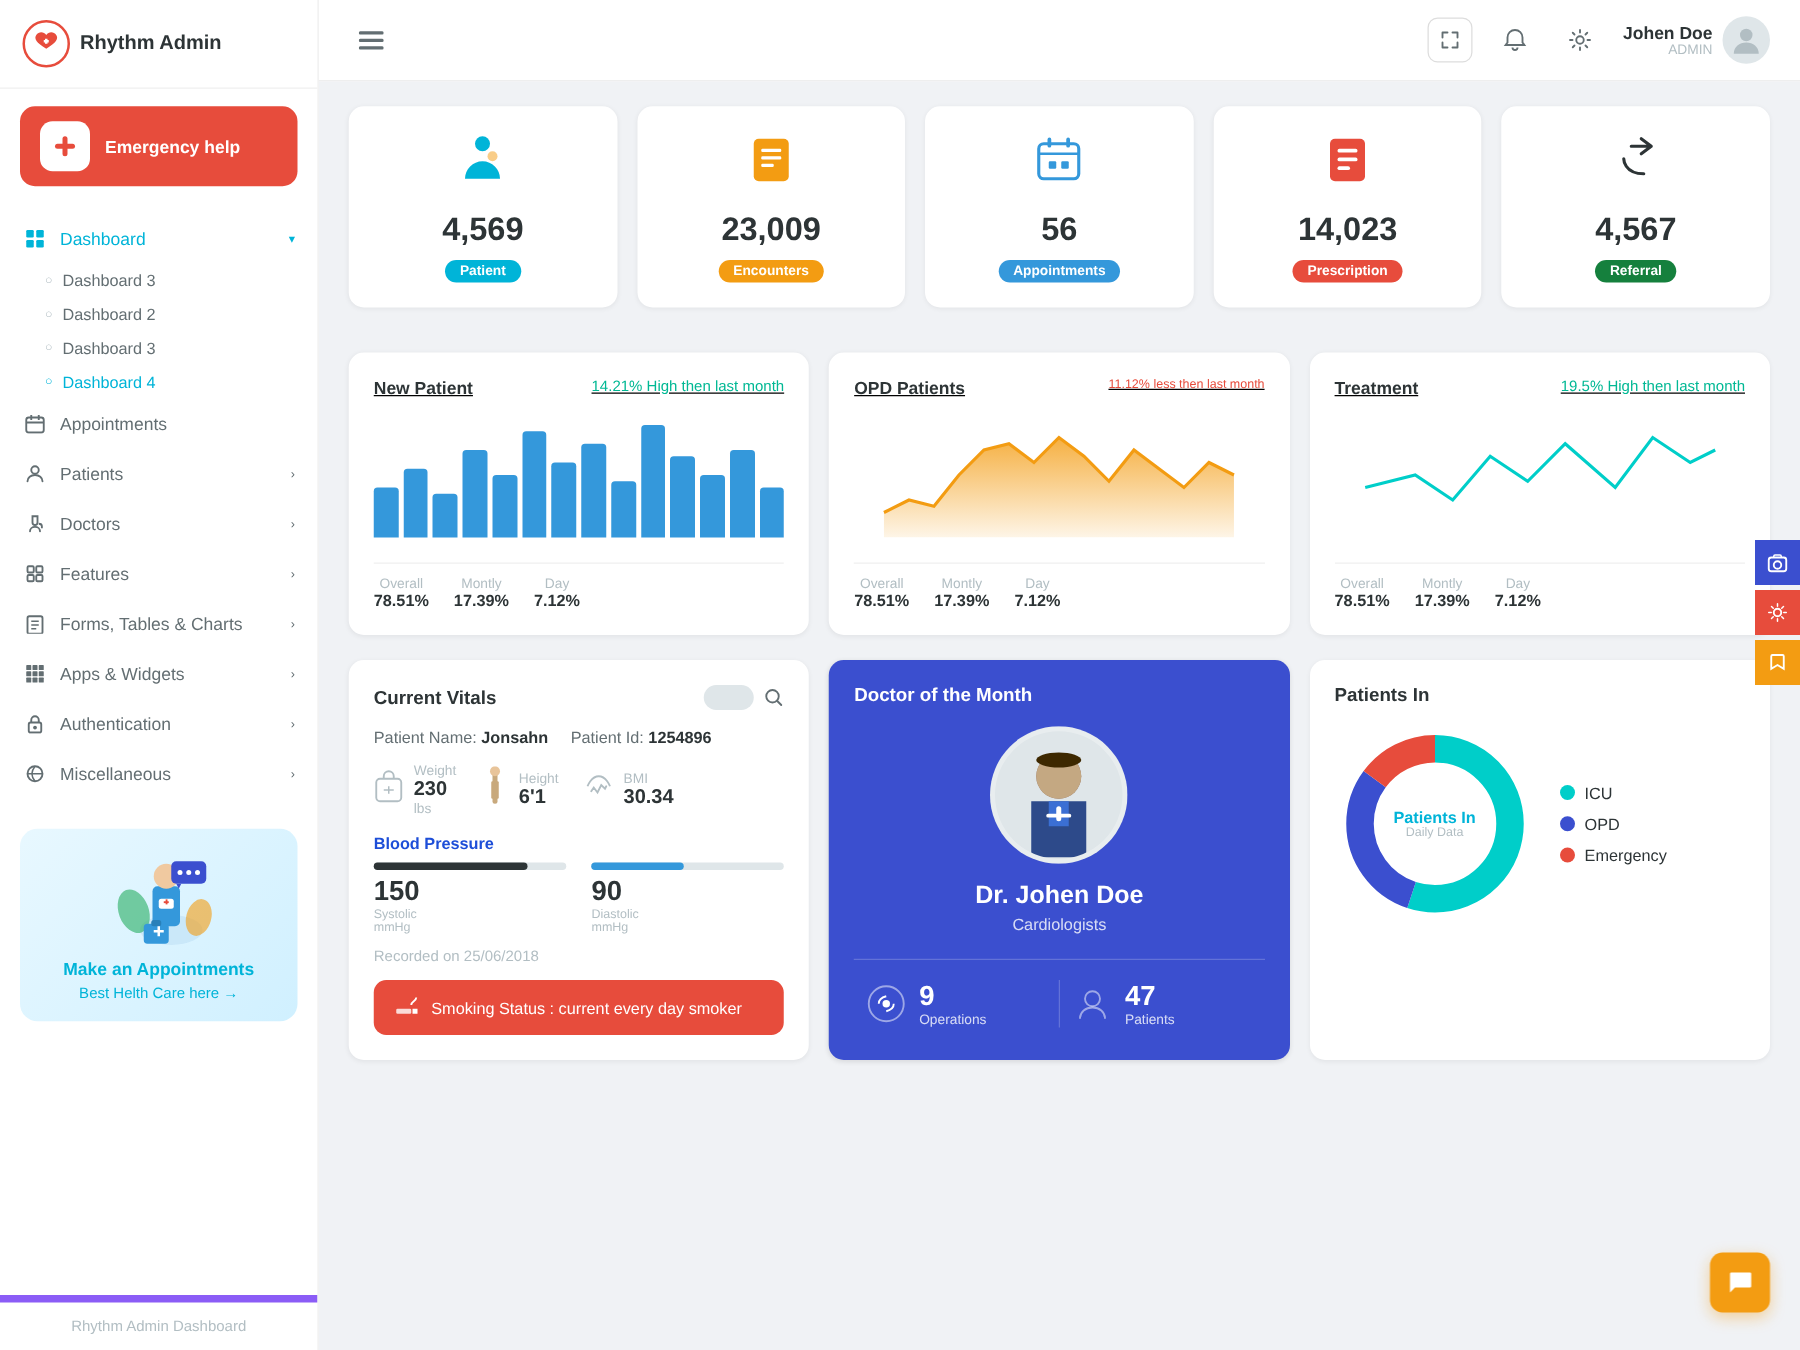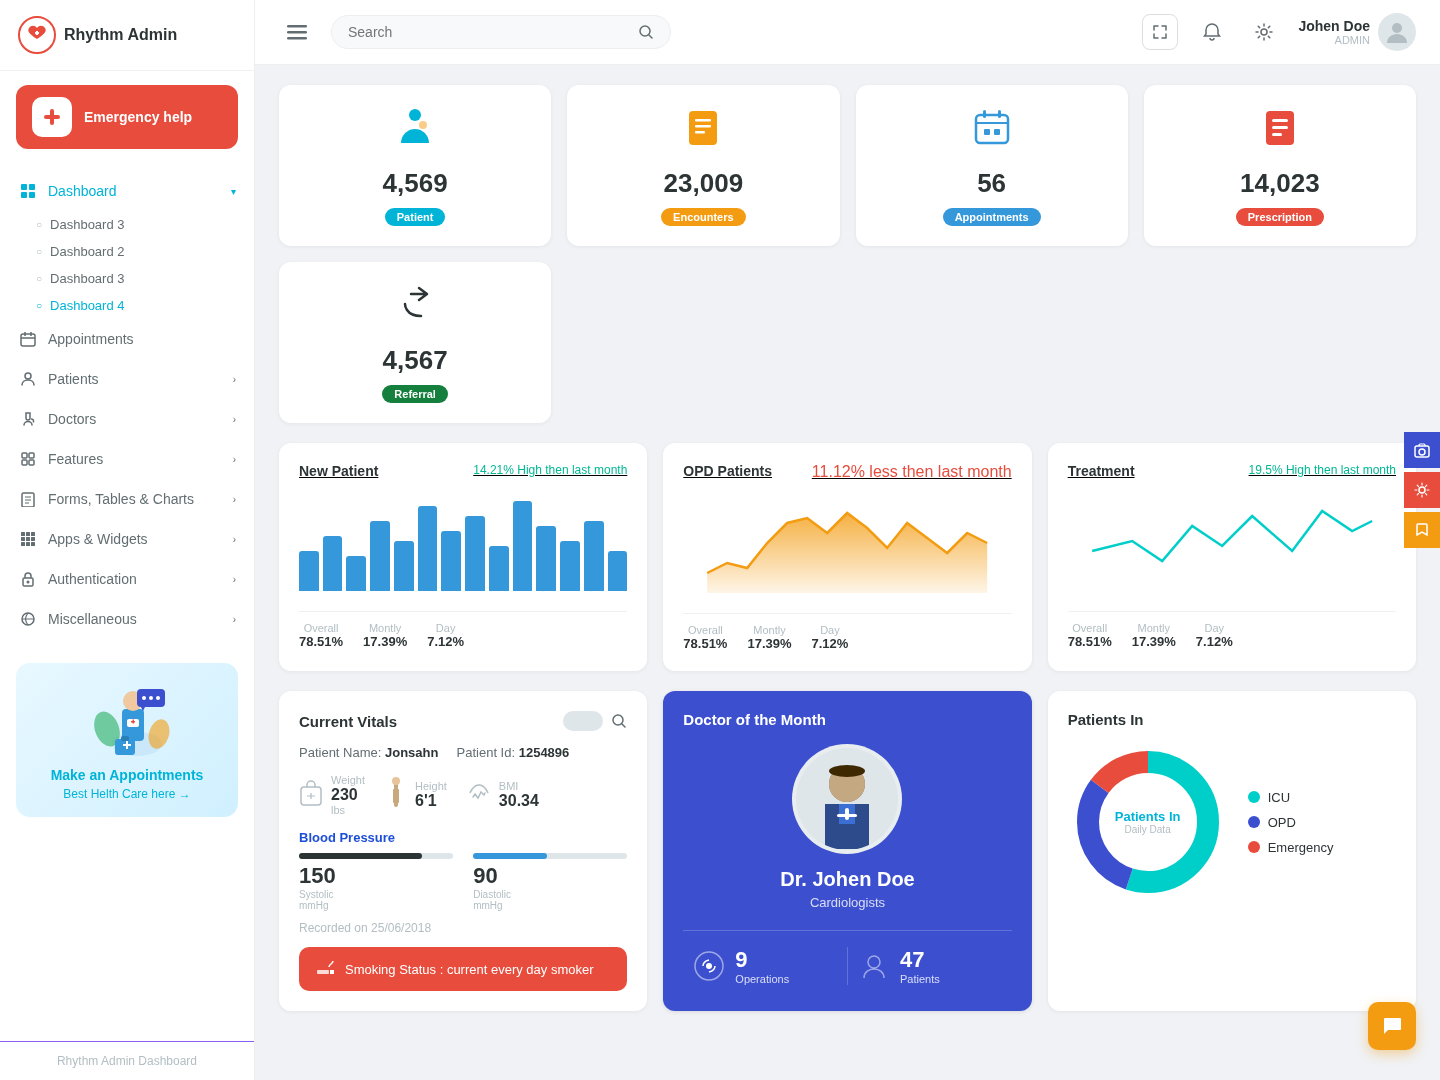--- a/index.html
+++ b/index.html
@@ -26,21 +26,21 @@
     .dashboard-sub { padding-left: 36px; }
     .dashboard-sub-item { padding: 6px 18px 6px 0; font-size: 13px; color: #636e72; cursor: pointer; display: flex; align-items: center; gap: 8px; }
     .dashboard-sub-item::before { content: '○'; font-size: 10px; color: #b2bec3; }
     .dashboard-sub-item.active { color: #00b4d8; }
     .dashboard-sub-item.active::before { content: '○'; color: #00b4d8; }
 
     .sidebar-promo { margin: 16px; background: linear-gradient(135deg, #e8f8ff, #d0f0ff); border-radius: 14px; padding: 16px; text-align: center; }
     .sidebar-promo-img { width: 100px; height: 80px; margin: 0 auto 8px; position: relative; }
     .promo-title { color: #00b4d8; font-weight: 700; font-size: 14px; margin-bottom: 4px; }
     .promo-sub { color: #00b4d8; font-size: 12px; }
-    .sidebar-footer { padding: 12px 18px; font-size: 12px; color: #b2bec3; text-align: center; border-top: 1px solid #8b5cf6; margin-top: auto; }
+    .sidebar-footer { padding: 12px 18px; font-size: 12px; color: #b2bec3; text-align: center; border-top: 6px solid #8b5cf6; margin-top: auto; }
 
     
     .main { flex: 1; display: flex; flex-direction: column; overflow: hidden; }
 
     
     .header { background: #fff; padding: 10px 24px; display: flex; align-items: center; gap: 16px; border-bottom: 1px solid #eee; height: 65px; flex-shrink: 0; }
     .hamburger { width: 36px; height: 36px; display: flex; align-items: center; justify-content: center; cursor: pointer; color: #636e72; }
     .search-bar { flex: 1; max-width: 340px; background: #f8f9fa; border-radius: 24px; display: flex; align-items: center; padding: 8px 16px; gap: 8px; border: 1px solid #eee; }
     .search-input { border: none; background: transparent; outline: none; font-size: 14px; color: #636e72; flex: 1; }
     .header-right { display: flex; align-items: center; gap: 16px; margin-left: auto; }
@@ -50,39 +50,39 @@
     .user-info { display: flex; align-items: center; gap: 8px; }
     .user-details { text-align: right; }
     .user-name { font-weight: 600; font-size: 14px; color: #2d3436; }
     .user-role { font-size: 11px; color: #b2bec3; }
     .user-avatar { width: 38px; height: 38px; border-radius: 50%; background: #dfe6e9; overflow: hidden; display: flex; align-items: center; justify-content: center; }
 
     
     .content { flex: 1; overflow-y: auto; padding: 20px 24px; }
 
     
-    .stats-row { display: grid; grid-template-columns: repeat(4, 1fr); gap: 16px; margin-bottom: 20px; }
+    .stats-row { display: grid; grid-template-columns: repeat(5, 1fr); gap: 16px; margin-bottom: 36px; }
     .stat-card { background: #fff; border-radius: 12px; padding: 20px 16px; text-align: center; box-shadow: 0 1px 4px rgba(0,0,0,0.06); }
     .stat-icon { font-size: 36px; margin-bottom: 10px; }
     .stat-value { font-size: 26px; font-weight: 700; color: #2d3436; margin-bottom: 8px; }
     .stat-badge { display: inline-block; padding: 3px 12px; border-radius: 20px; font-size: 11px; font-weight: 600; color: #fff; }
     .badge-teal { background: #00b4d8; }
     .badge-orange { background: #f39c12; }
     .badge-blue { background: #3498db; }
     .badge-purple { background: #6c5ce7; }
     .badge-pink { background: #e74c3c; }
     .badge-dark { background: #15803d; }
 
     
     .charts-row { display: grid; grid-template-columns: 1fr 1fr 1fr; gap: 16px; margin-bottom: 20px; }
     .chart-card { background: #fff; border-radius: 12px; padding: 20px; box-shadow: 0 1px 4px rgba(0,0,0,0.06); }
     .chart-header { display: flex; justify-content: space-between; align-items: flex-start; margin-bottom: 12px; text-decoration: underline; }
     .chart-title { font-size: 14px; font-weight: 600; color: #2d3436; }
     .chart-trend-up { font-size: 12px; color: #00b894; }
-    .chart-trend-down { font-size: 16px; color: #e74c3c; }
+    .chart-trend-down { font-size: 10px; color: #e74c3c; }
     .chart-area { height: 110px; position: relative; }
     .chart-stats { display: flex; gap: 20px; margin-top: 10px; border-top: 1px solid #f0f0f0; padding-top: 10px; }
     .chart-stat { text-align: center; }
     .chart-stat-label { font-size: 11px; color: #b2bec3; }
     .chart-stat-value { font-size: 13px; font-weight: 600; color: #2d3436; }
 
     
     .bar-chart { display: flex; align-items: flex-end; gap: 4px; height: 100px; }
     .bar { background: #3498db; border-radius: 3px 3px 0 0; flex: 1; }
 
@@ -332,27 +332,20 @@
 <div class="main">
 
   <div class="header">
     <div class="hamburger">
       <svg width="20" height="20" viewBox="0 0 20 20">
           <rect y="3" width="20" height="2.5" rx="1.2" fill="#636e72"></rect>
           <rect y="9" width="20" height="2.5" rx="1.2" fill="#636e72"></rect>
           <rect y="15" width="20" height="2.5" rx="1.2" fill="#636e72"></rect>
         </svg>
     </div>
-    <div class="search-bar">
-      <input class="search-input" type="text" placeholder="Search" style="">
-      <svg width="16" height="16" viewBox="0 0 16 16" fill="none">
-          <circle cx="7" cy="7" r="5" stroke="#636e72" stroke-width="1.5"></circle>
-          <path d="M11 11l3 3" stroke="#636e72" stroke-width="1.5" stroke-linecap="round"></path>
-        </svg>
-    </div>
     <div class="header-right">
       <div class="header-icon-btn">
         <svg width="16" height="16" viewBox="0 0 16 16" fill="none">
             <path d="M2 6V2h4M10 2h4v4M14 10v4h-4M6 14H2v-4" stroke="#636e72" stroke-width="1.5" stroke-linecap="round" stroke-linejoin="round"></path>
           </svg>
       </div>
       <div class="bell-icon">
         <svg width="20" height="20" viewBox="0 0 20 20" fill="none">
             <path d="M10 2a6 6 0 00-6 6v4l-1.5 2h15L16 12V8a6 6 0 00-6-6z" stroke="#636e72" stroke-width="1.5"></path>
             <path d="M8 16a2 2 0 004 0" stroke="#636e72" stroke-width="1.5"></path>

